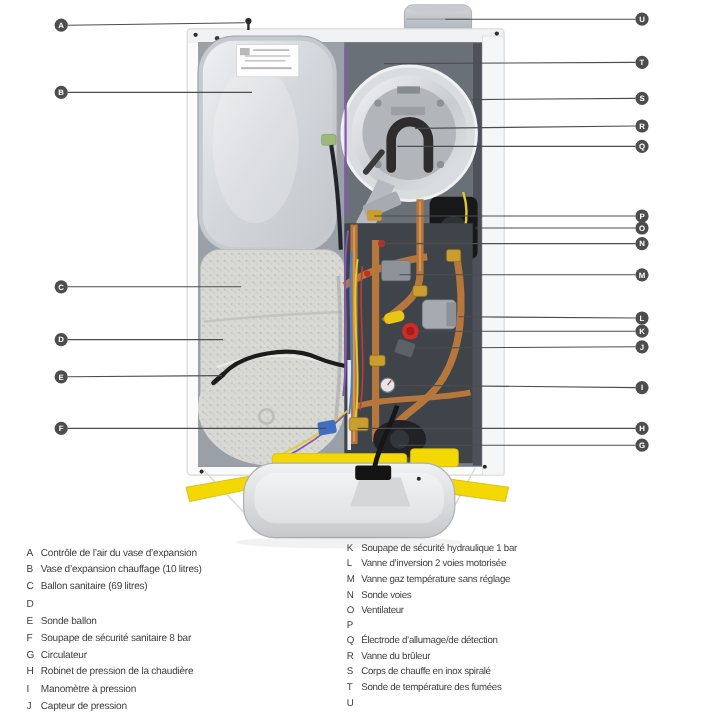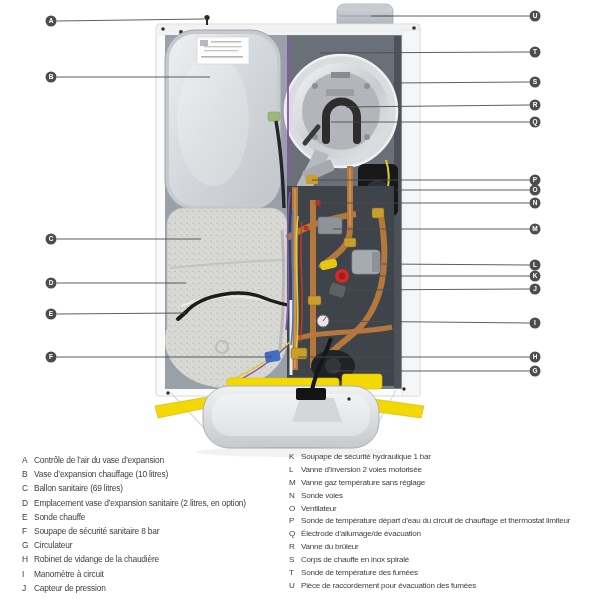--- a/index.html
+++ b/index.html
@@ -326,41 +326,40 @@
     <div class="legend-row">
         <span class="legend-letter">B</span>
         <span class="legend-text">Vase d’expansion chauffage (10 litres)</span>
       </div>
     <div class="legend-row">
         <span class="legend-letter">C</span>
         <span class="legend-text">Ballon sanitaire (69 litres)</span>
       </div>
     <div class="legend-row">
         <span class="legend-letter">D</span>
-        <span class="legend-text">Emplacement vase d’expansion sanitaire (2 litres, en option)</span>
       </div>
     <div class="legend-row">
         <span class="legend-letter">E</span>
-        <span class="legend-text">Sonde chauffe</span>
+        <span class="legend-text">Sonde ballon</span>
       </div>
     <div class="legend-row">
         <span class="legend-letter">F</span>
         <span class="legend-text">Soupape de sécurité sanitaire 8 bar</span>
       </div>
     <div class="legend-row">
         <span class="legend-letter">G</span>
         <span class="legend-text">Circulateur</span>
       </div>
     <div class="legend-row">
         <span class="legend-letter">H</span>
-        <span class="legend-text">Robinet de vidange de la chaudière</span>
+        <span class="legend-text">Robinet de pression de la chaudière</span>
       </div>
     <div class="legend-row">
         <span class="legend-letter">I</span>
-        <span class="legend-text">Manomètre à circuit</span>
+        <span class="legend-text">Manomètre à pression</span>
       </div>
     <div class="legend-row">
         <span class="legend-letter">J</span>
         <span class="legend-text">Capteur de pression</span>
       </div>
   </div>
 
   <div class="legend-col legend-col-right">
     <div class="legend-row">
         <span class="legend-letter">K</span>
@@ -377,37 +376,35 @@
     <div class="legend-row">
         <span class="legend-letter">N</span>
         <span class="legend-text">Sonde voies</span>
       </div>
     <div class="legend-row">
         <span class="legend-letter">O</span>
         <span class="legend-text">Ventilateur</span>
       </div>
     <div class="legend-row">
         <span class="legend-letter">P</span>
-        <span class="legend-text">Sonde de température départ d’eau du circuit de chauffage et thermostat limiteur</span>
       </div>
     <div class="legend-row">
         <span class="legend-letter">Q</span>
-        <span class="legend-text">Électrode d’allumage/de évacuation</span>
+        <span class="legend-text">Électrode d’allumage/de détection</span>
       </div>
     <div class="legend-row">
         <span class="legend-letter">R</span>
         <span class="legend-text">Vanne du brûleur</span>
       </div>
     <div class="legend-row">
         <span class="legend-letter">S</span>
         <span class="legend-text">Corps de chauffe en inox spiralé</span>
       </div>
     <div class="legend-row">
         <span class="legend-letter">T</span>
         <span class="legend-text">Sonde de température des fumées</span>
       </div>
     <div class="legend-row">
         <span class="legend-letter">U</span>
-        <span class="legend-text">Pièce de raccordement pour évacuation des fumées</span>
       </div>
   </div>
 
 </div>
 
 </body></html>

